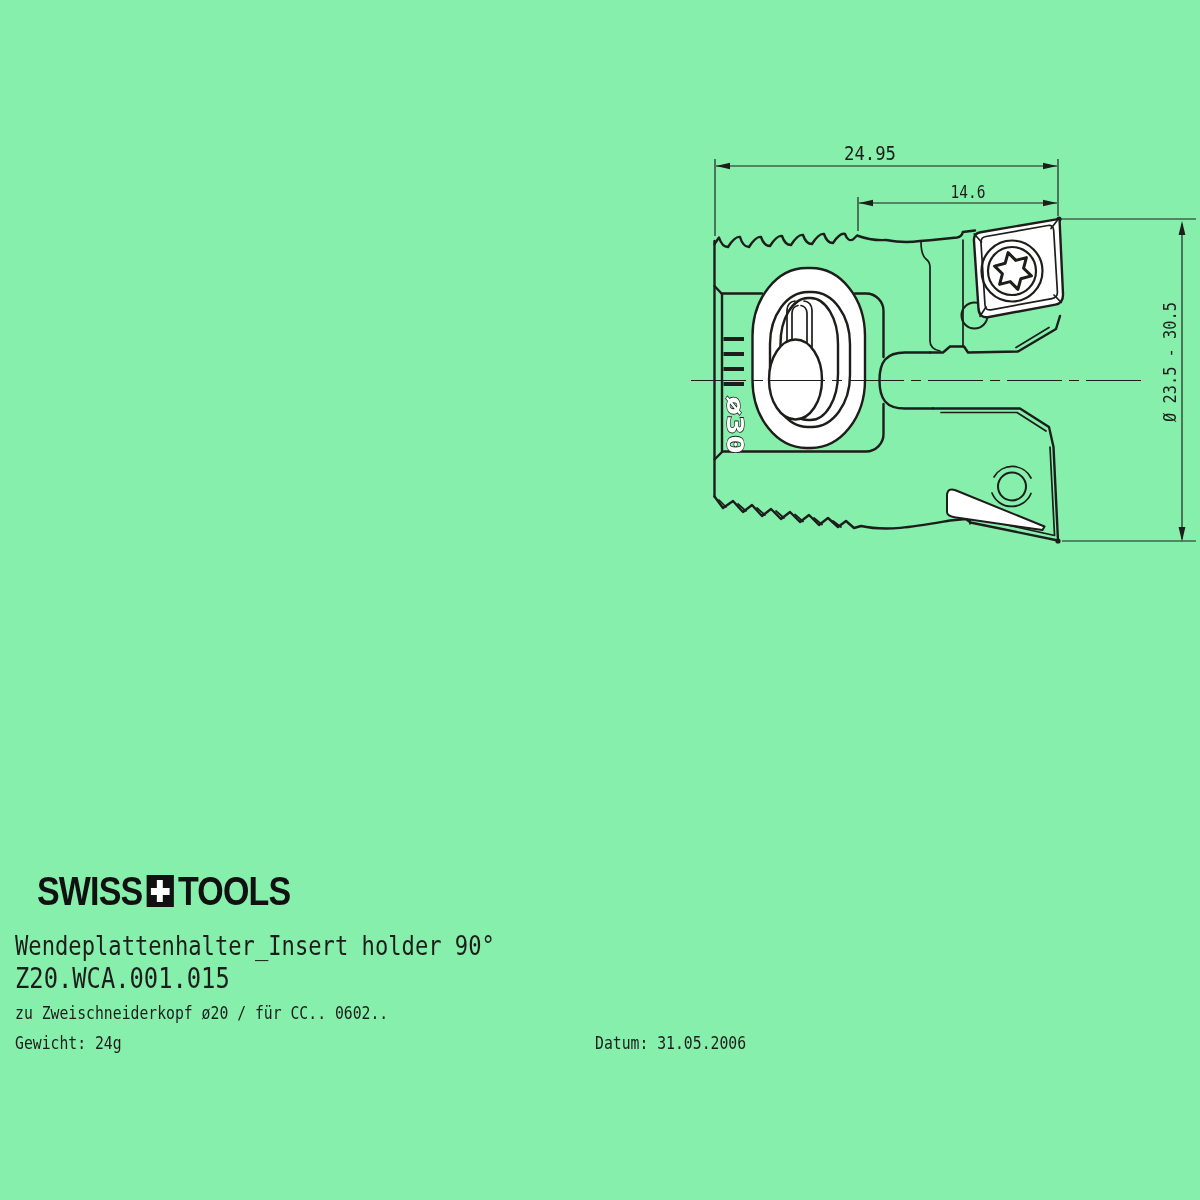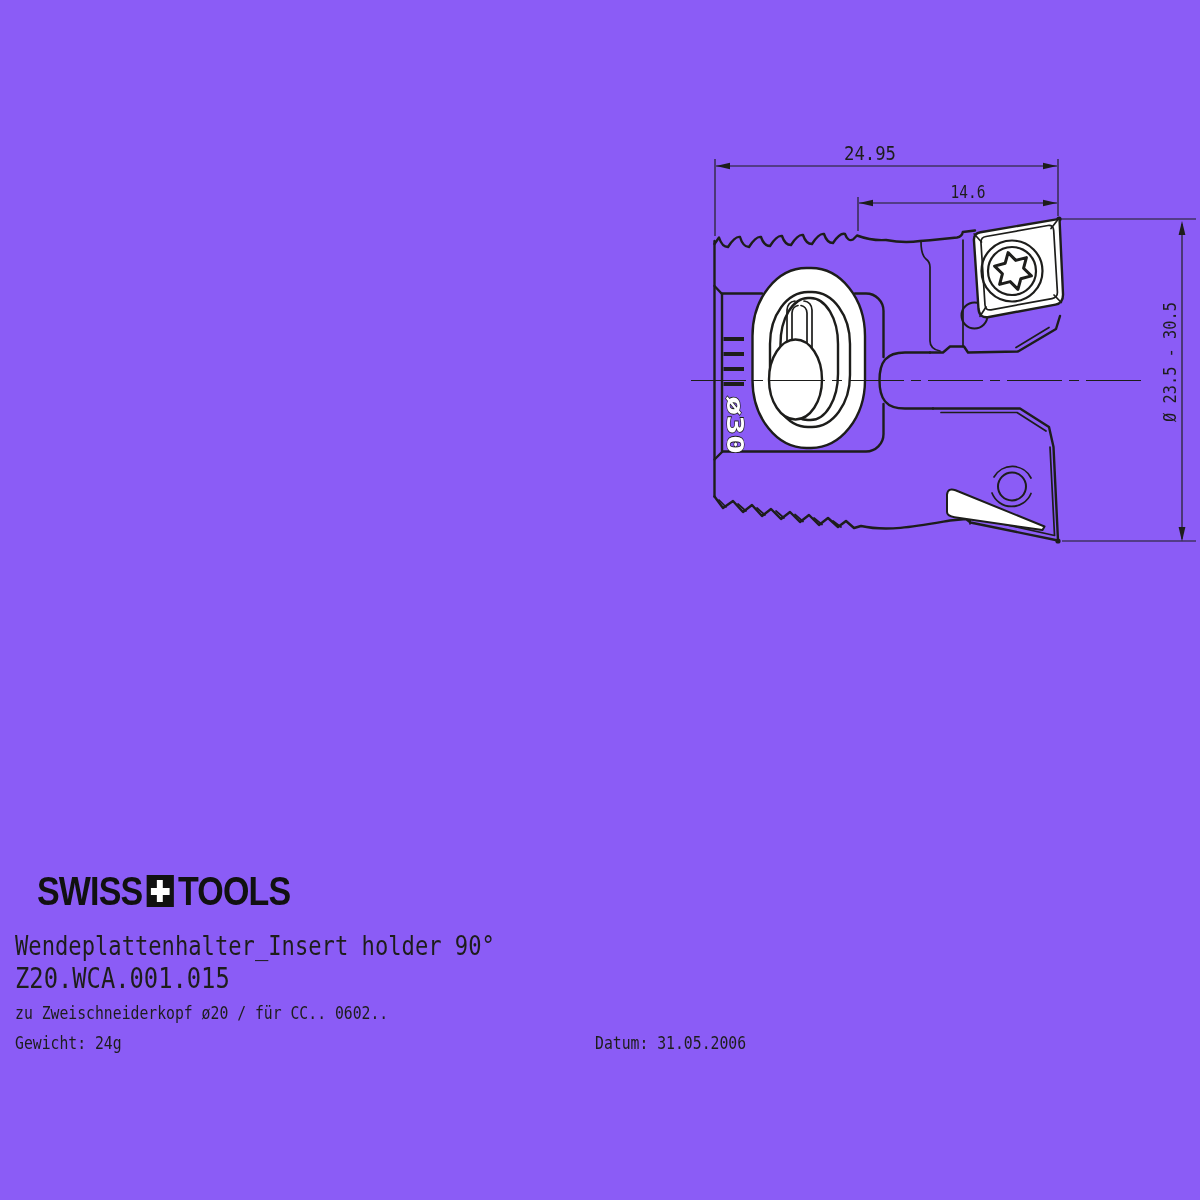--- a/index.html
+++ b/index.html
@@ -1,16 +1,16 @@
 <!DOCTYPE html>
 <html><head>
 <meta charset="utf-8">
 <style>
   html,body{margin:0;padding:0;background:#fff;}
-  .canvas{position:relative;width:1200px;height:1200px;background:#8b5cf6;overflow:hidden;
+  .canvas{position:relative;width:1200px;height:1200px;background:#86efac;overflow:hidden;
           font-family:"DejaVu Sans Mono",monospace;color:#1d1d1b;}
   svg{position:absolute;left:0;top:0;}
   .s-main{stroke:#1d1d1b;stroke-width:2.4;fill:none;stroke-linejoin:round;stroke-linecap:round;}
   .s-med{stroke:#1d1d1b;stroke-width:1.7;fill:none;stroke-linejoin:round;stroke-linecap:round;}
   .s-thin{stroke:#1d1d1b;stroke-width:1.15;fill:none;}
   .arrow{fill:#1d1d1b;stroke:none;}
   .wfill{fill:#ffffff;}
   .tick{stroke:#1d1d1b;stroke-width:4;fill:none;stroke-linecap:butt;}
   .dim-text{font-family:"DejaVu Sans Mono",monospace;fill:#1d1d1b;}
   .engrave{font-family:"DejaVu Sans Mono",monospace;font-weight:bold;fill:#ffffff;

